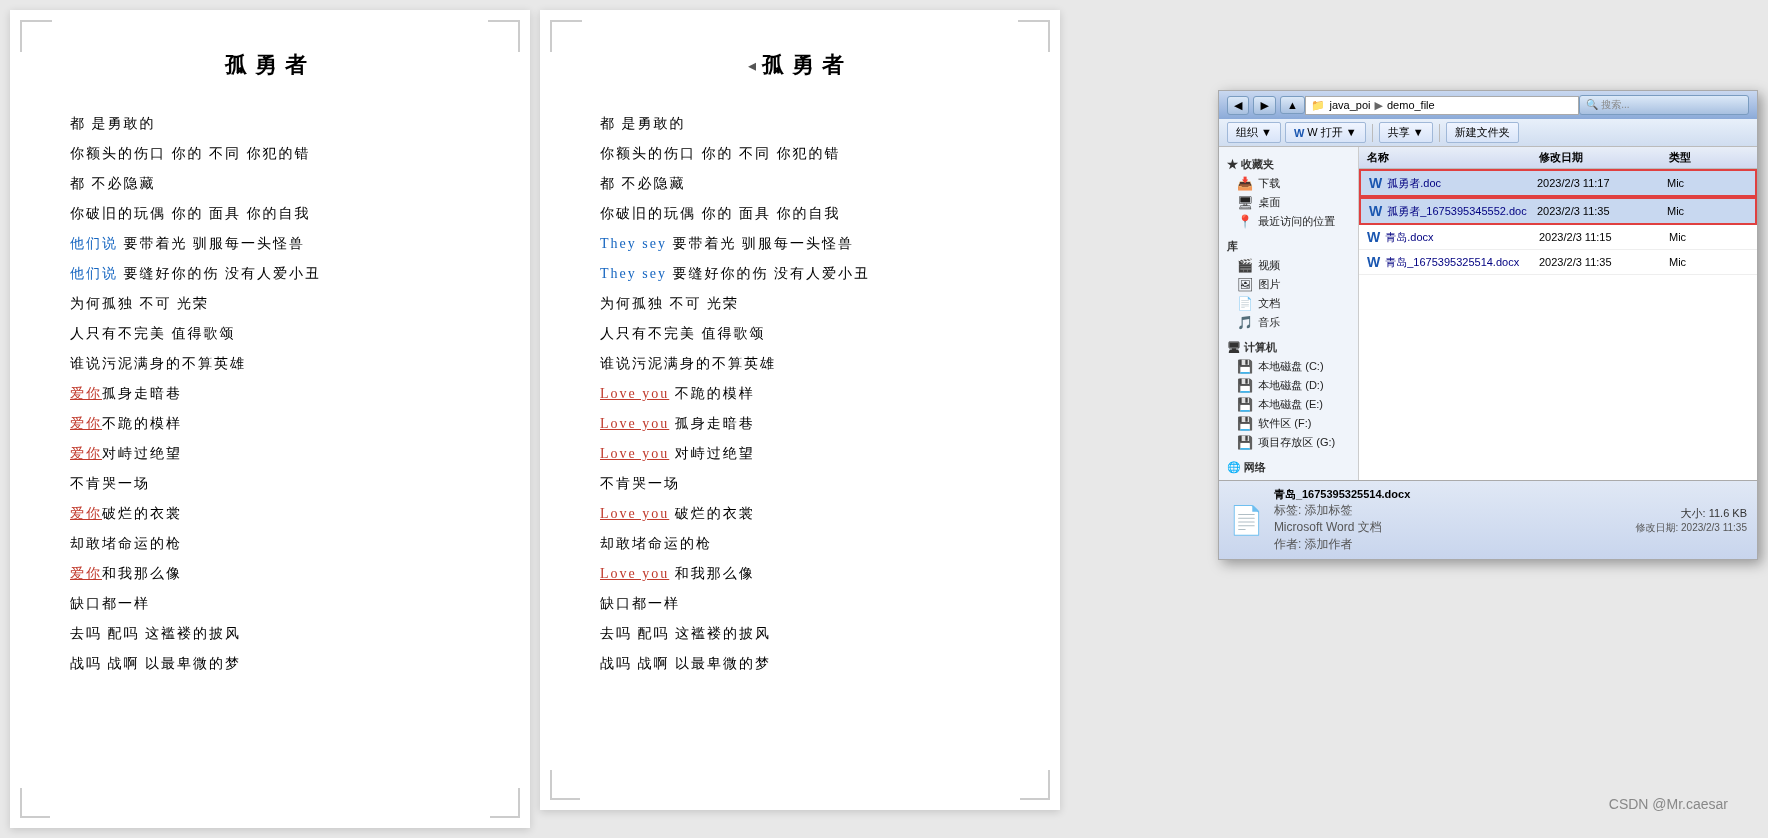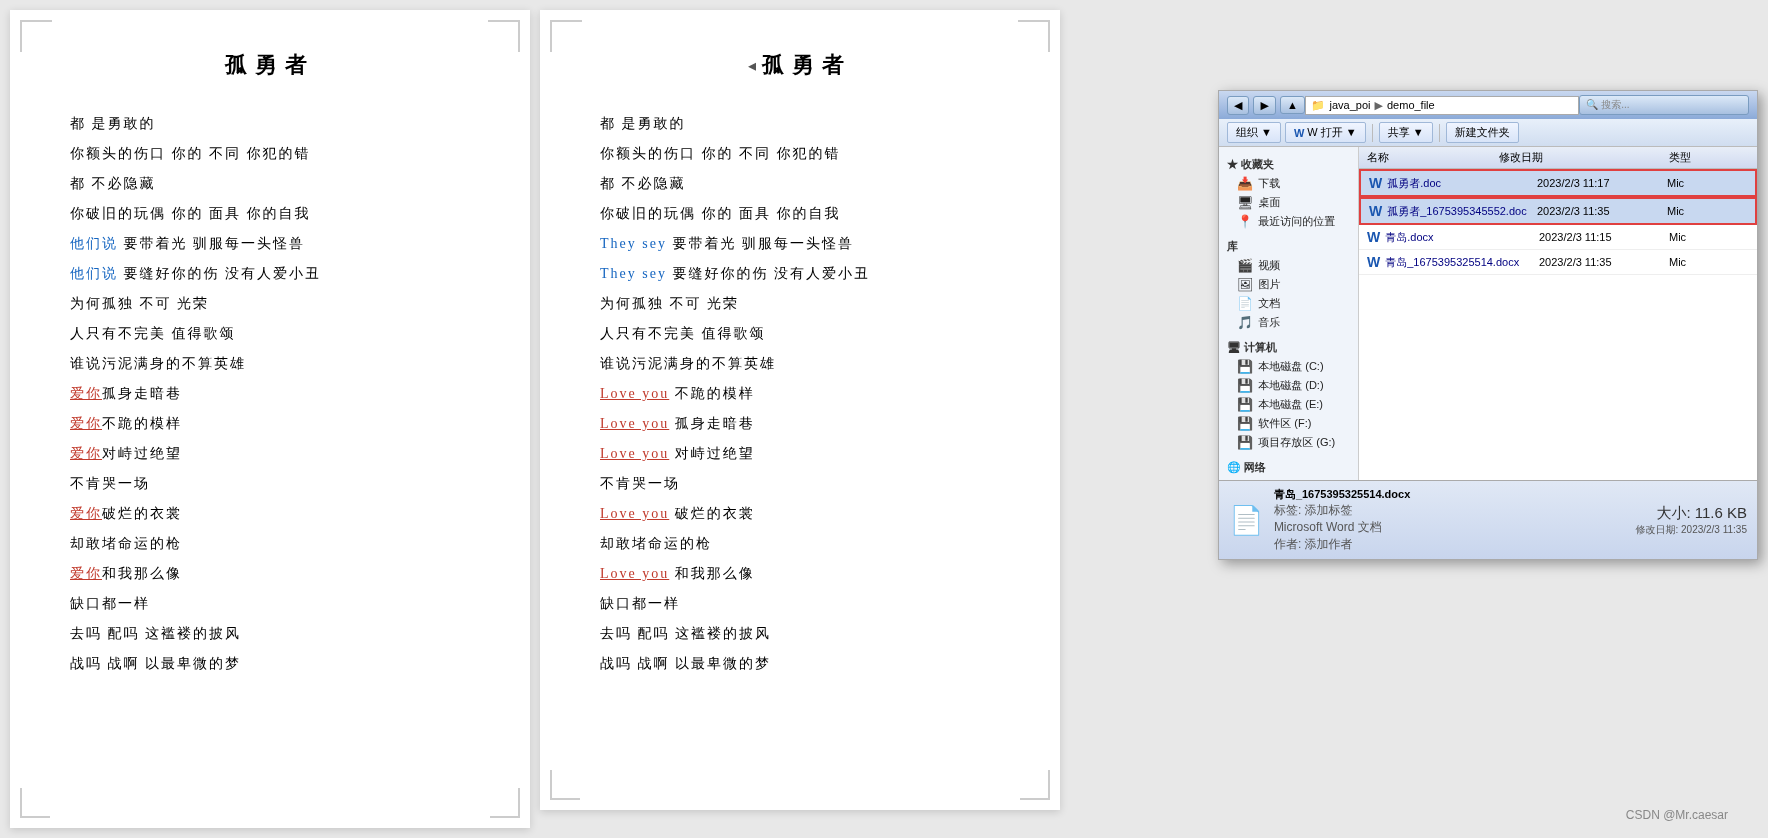--- a/index.html
+++ b/index.html
@@ -212,22 +212,21 @@
       overflow-y: auto;
     }
 
     .files-header {
       display: grid;
       grid-template-columns: 1fr 130px 80px;
       background: linear-gradient(to bottom, #e8eef8, #d0daf0);
       border-bottom: 1px solid #bbb;
       padding: 3px 8px;
       font-size: 11px;
-      font-weight: normal;
-      gap: 40px;
+      font-weight: bold;
     }
 
     .file-row {
       display: grid;
       grid-template-columns: 1fr 130px 80px;
       padding: 4px 8px;
       font-size: 11px;
       align-items: center;
       border-bottom: 1px solid #eee;
       cursor: pointer;
@@ -268,40 +267,40 @@
       font-weight: bold;
       font-size: 11px;
     }
 
     .status-file-meta {
       color: #555;
       font-size: 12px;
     }
 
     .status-file-size {
-      font-size: 15px;
+      font-size: 11px;
       color: #333;
     }
 
     .status-file-date {
       font-size: 10px;
       color: #555;
     }
 
     .right-panel-wrapper {
       position: relative;
       flex: 1;
     }
 
     
     .csdn-watermark {
       position: absolute;
-      bottom: 6px;
+      bottom: 16px;
       right: 30px;
-      font-size: 12px;
+      font-size: 14px;
       color: #888;
       font-family: Arial, sans-serif;
     }
 
     .doc-corner-tl {
       position: absolute;
       top: 10px;
       left: 10px;
       width: 30px;
       height: 30px;

